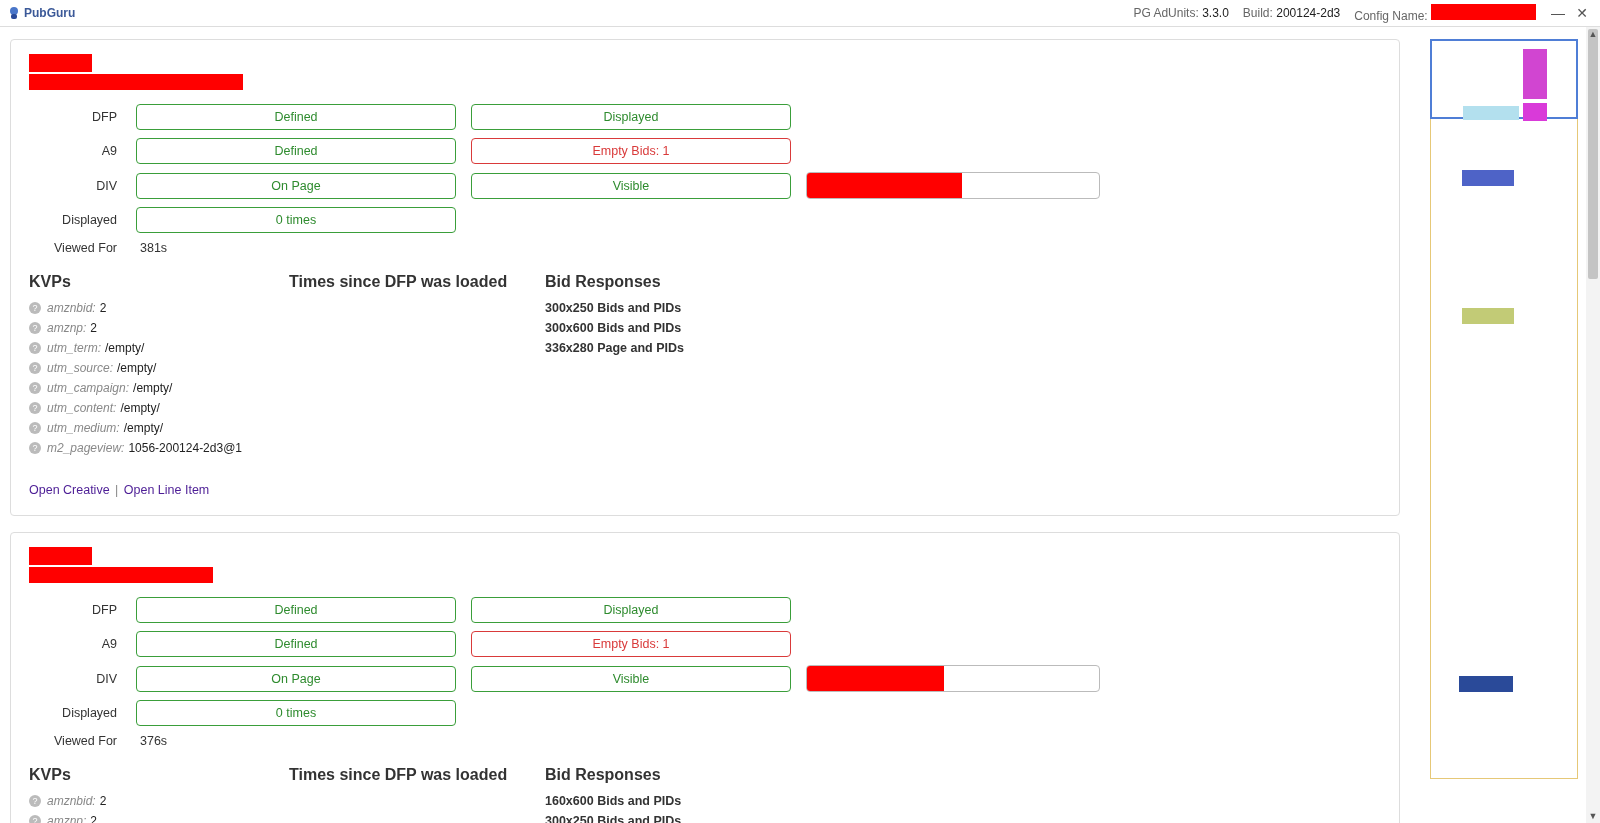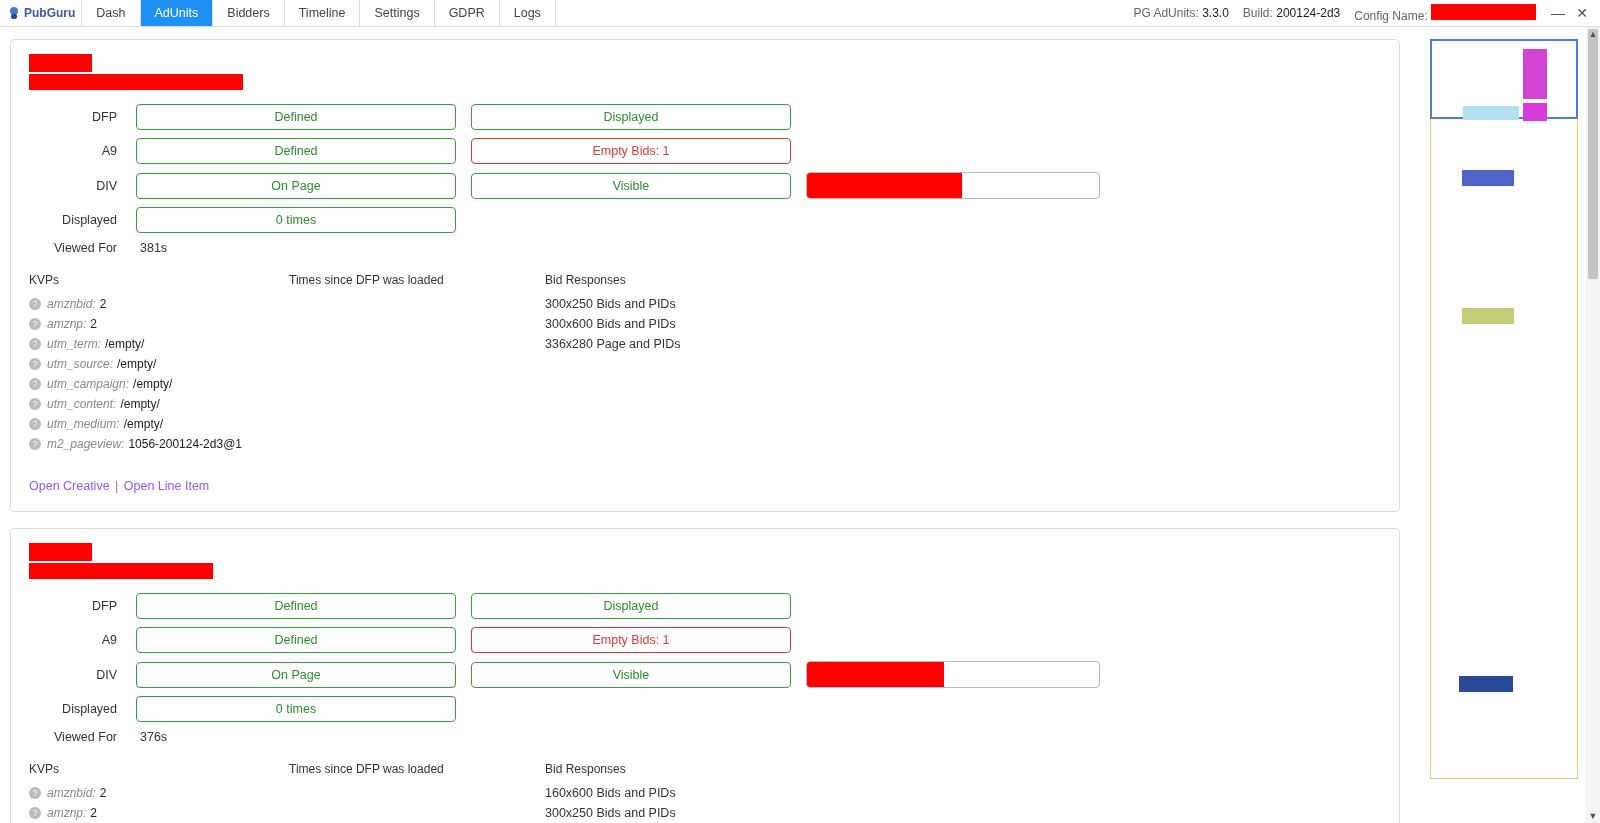--- a/index.html
+++ b/index.html
@@ -35,28 +35,28 @@
       border: 1px solid #3a9e3a; color: #2e8b2e; border-radius: 4px; 
       text-align: center; padding: 5px 0; font-size: 12.5px; width: 320px; margin-right: 8px;
     }
     .pill.red { border-color: #d93a3a; color: #d93a3a; }
     .plain-val { font-size: 12.5px; color: #333; padding-left: 4px; }
     .sections { display: flex; margin-top: 18px; }
     .section { }
     .section.kvps { width: 260px; }
     .section.times { width: 256px; }
     .section.bids { }
-    .section-title { font-weight: normal; font-size: 12px; margin-bottom: 10px; }
+    .section-title { font-weight: bold; font-size: 16px; margin-bottom: 10px; }
     .kvp-line { display: flex; align-items: center; font-size: 12px; margin-bottom: 6px; color: #888; }
     .kvp-line .q-icon { width: 12px; height: 12px; border-radius: 50%; background: #bbb; color: #fff; font-size: 9px; display:flex; align-items:center; justify-content:center; margin-right: 6px;}
     .kvp-line .kvp-key { font-style: italic; color: #888; }
     .kvp-line .kvp-val { color: #222; margin-left: 4px; font-style: normal;}
-    .bid-line { font-weight: normal; font-size: 12.5px; margin-bottom: 6px; }
+    .bid-line { font-weight: bold; font-size: 12.5px; margin-bottom: 6px; }
     .card-links { margin-top: 22px; font-size: 12.5px; }
-    .card-links a { color: #8b5cf6; text-decoration: none; cursor: pointer; }
+    .card-links a { color: #4c1d95; text-decoration: none; cursor: pointer; }
     .card-links .divider { color: #888; margin: 0 2px; }
     .right-col { width: 168px; flex-shrink: 0; }
     .layout-map { border: 1px solid #e6c877; width: 148px; margin: 0 auto; position: relative; height: 740px; background:#fff;}
     .map-top { border: 2px solid #4f7ed6; height: 80px; position: relative; margin: -1px -1px 0 -1px;}
     .blk { position: absolute; }
     .blk.cyan { background: #b3e0ee; }
     .blk.magenta { background: #d145d1; }
     .blk.magenta2 { background: #d93ad9; }
     .blk.blue { background: #4e63c7; }
     .blk.olive { background: #c2cb76; }
@@ -75,29 +75,20 @@
 <div class="header">
   <div class="logo">
     <span class="logo-icon">
       <svg viewBox="0 0 16 16">
           <circle cx="8" cy="6" r="4" fill="#4a76c9"></circle>
           <rect x="5" y="9" width="6" height="5" rx="2" fill="#2a4a99"></rect>
         </svg>
     </span>
     <span>PubGuru</span>
   </div>
-  <div class="tabs" id="tabs-container">
-      <div class="tab">Dash</div>
-      <div class="tab active">AdUnits</div>
-      <div class="tab">Bidders</div>
-      <div class="tab">Timeline</div>
-      <div class="tab">Settings</div>
-      <div class="tab">GDPR</div>
-      <div class="tab">Logs</div>
-    </div>
   <div class="header-right">
     <span>
       <span>PG AdUnits:</span>
       <span class="hdr-val">3.3.0</span>
     </span>
     <span>
       <span>Build:</span>
       <span class="hdr-val">200124-2d3</span>
     </span>
     <span>

